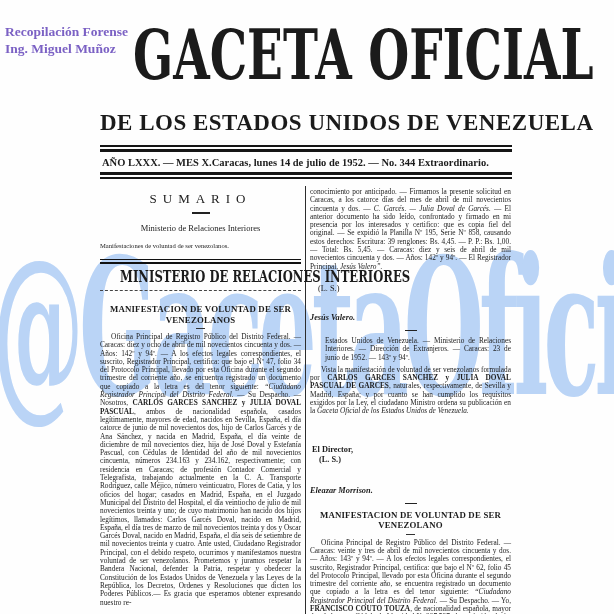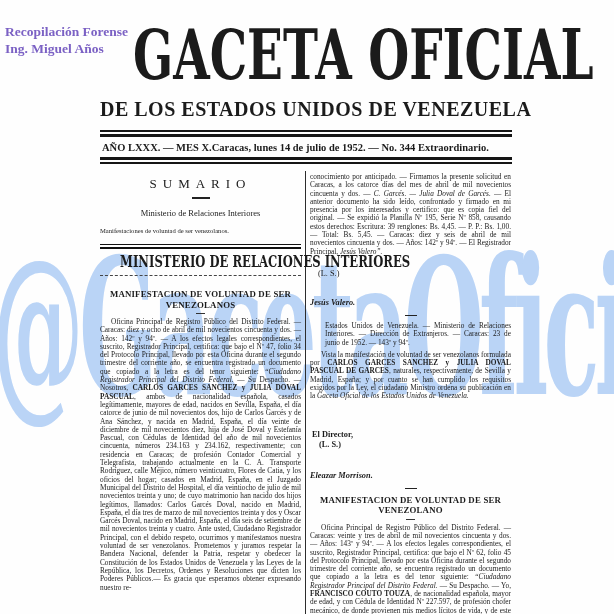--- a/index.html
+++ b/index.html
@@ -18,22 +18,22 @@
   .wm-forense{position:absolute;top:24px;left:5px;z-index:1;
               font-family:Liberation Serif, serif;
               font-weight:bold;font-size:13.5px;line-height:16.5px;color:#7b61c4;}
 
   
   .sheet{position:absolute;left:100px;top:12px;width:412px;z-index:2;}
 
   .masthead-title{text-align:center;font-family:"DejaVu Serif",serif;font-weight:bold;
                   font-size:56px;line-height:62px;height:72px;white-space:nowrap;
                   transform:scale(.84,1.24);transform-origin:center center;margin-top:12px;}
-  .masthead-sub{text-align:center;font-weight:bold;font-size:20px;letter-spacing:.5px;
-                margin-top:2px;white-space:nowrap;}
+  .masthead-sub{text-align:center;font-weight:bold;font-size:23px;letter-spacing:.5px;
+                margin-top:14px;white-space:nowrap;}
 
   .dr1{margin-top:9px;border-top:2px solid #151515;border-bottom:3px solid #151515;height:2px;}
   .dr2{border-top:3px solid #151515;border-bottom:2px solid #151515;height:2px;}
   .dateline{display:flex;align-items:baseline;
             font-weight:bold;font-size:10.5px;padding:5px 2px 4px 2px;}
 
   .cols{display:flex;margin-top:7px;align-items:flex-start;min-height:452px;}
   .col-left{width:201px;}
   .col-divider{width:1px;background:#2c2c2c;align-self:stretch;margin:0 4px;}
   .col-right{width:201px;}
@@ -67,21 +67,21 @@
 <body>
 
 <div class="page">
 
   <div class="wm-site">
     <span class="wm-handle">@GacetaOficial</span>
   </div>
 
   <div class="wm-forense">
     <div>Recopilación Forense</div>
-    <div>Ing. Miguel Años</div>
+    <div>Ing. Miguel Muñoz</div>
   </div>
 
   <div class="sheet">
 
     <div class="masthead-title">GACETA OFICIAL</div>
     <div class="masthead-sub">DE LOS ESTADOS UNIDOS DE VENEZUELA</div>
 
     <div class="dr1"></div>
     <div class="dateline">
       <span>AÑO LXXX. — MES X.</span>

